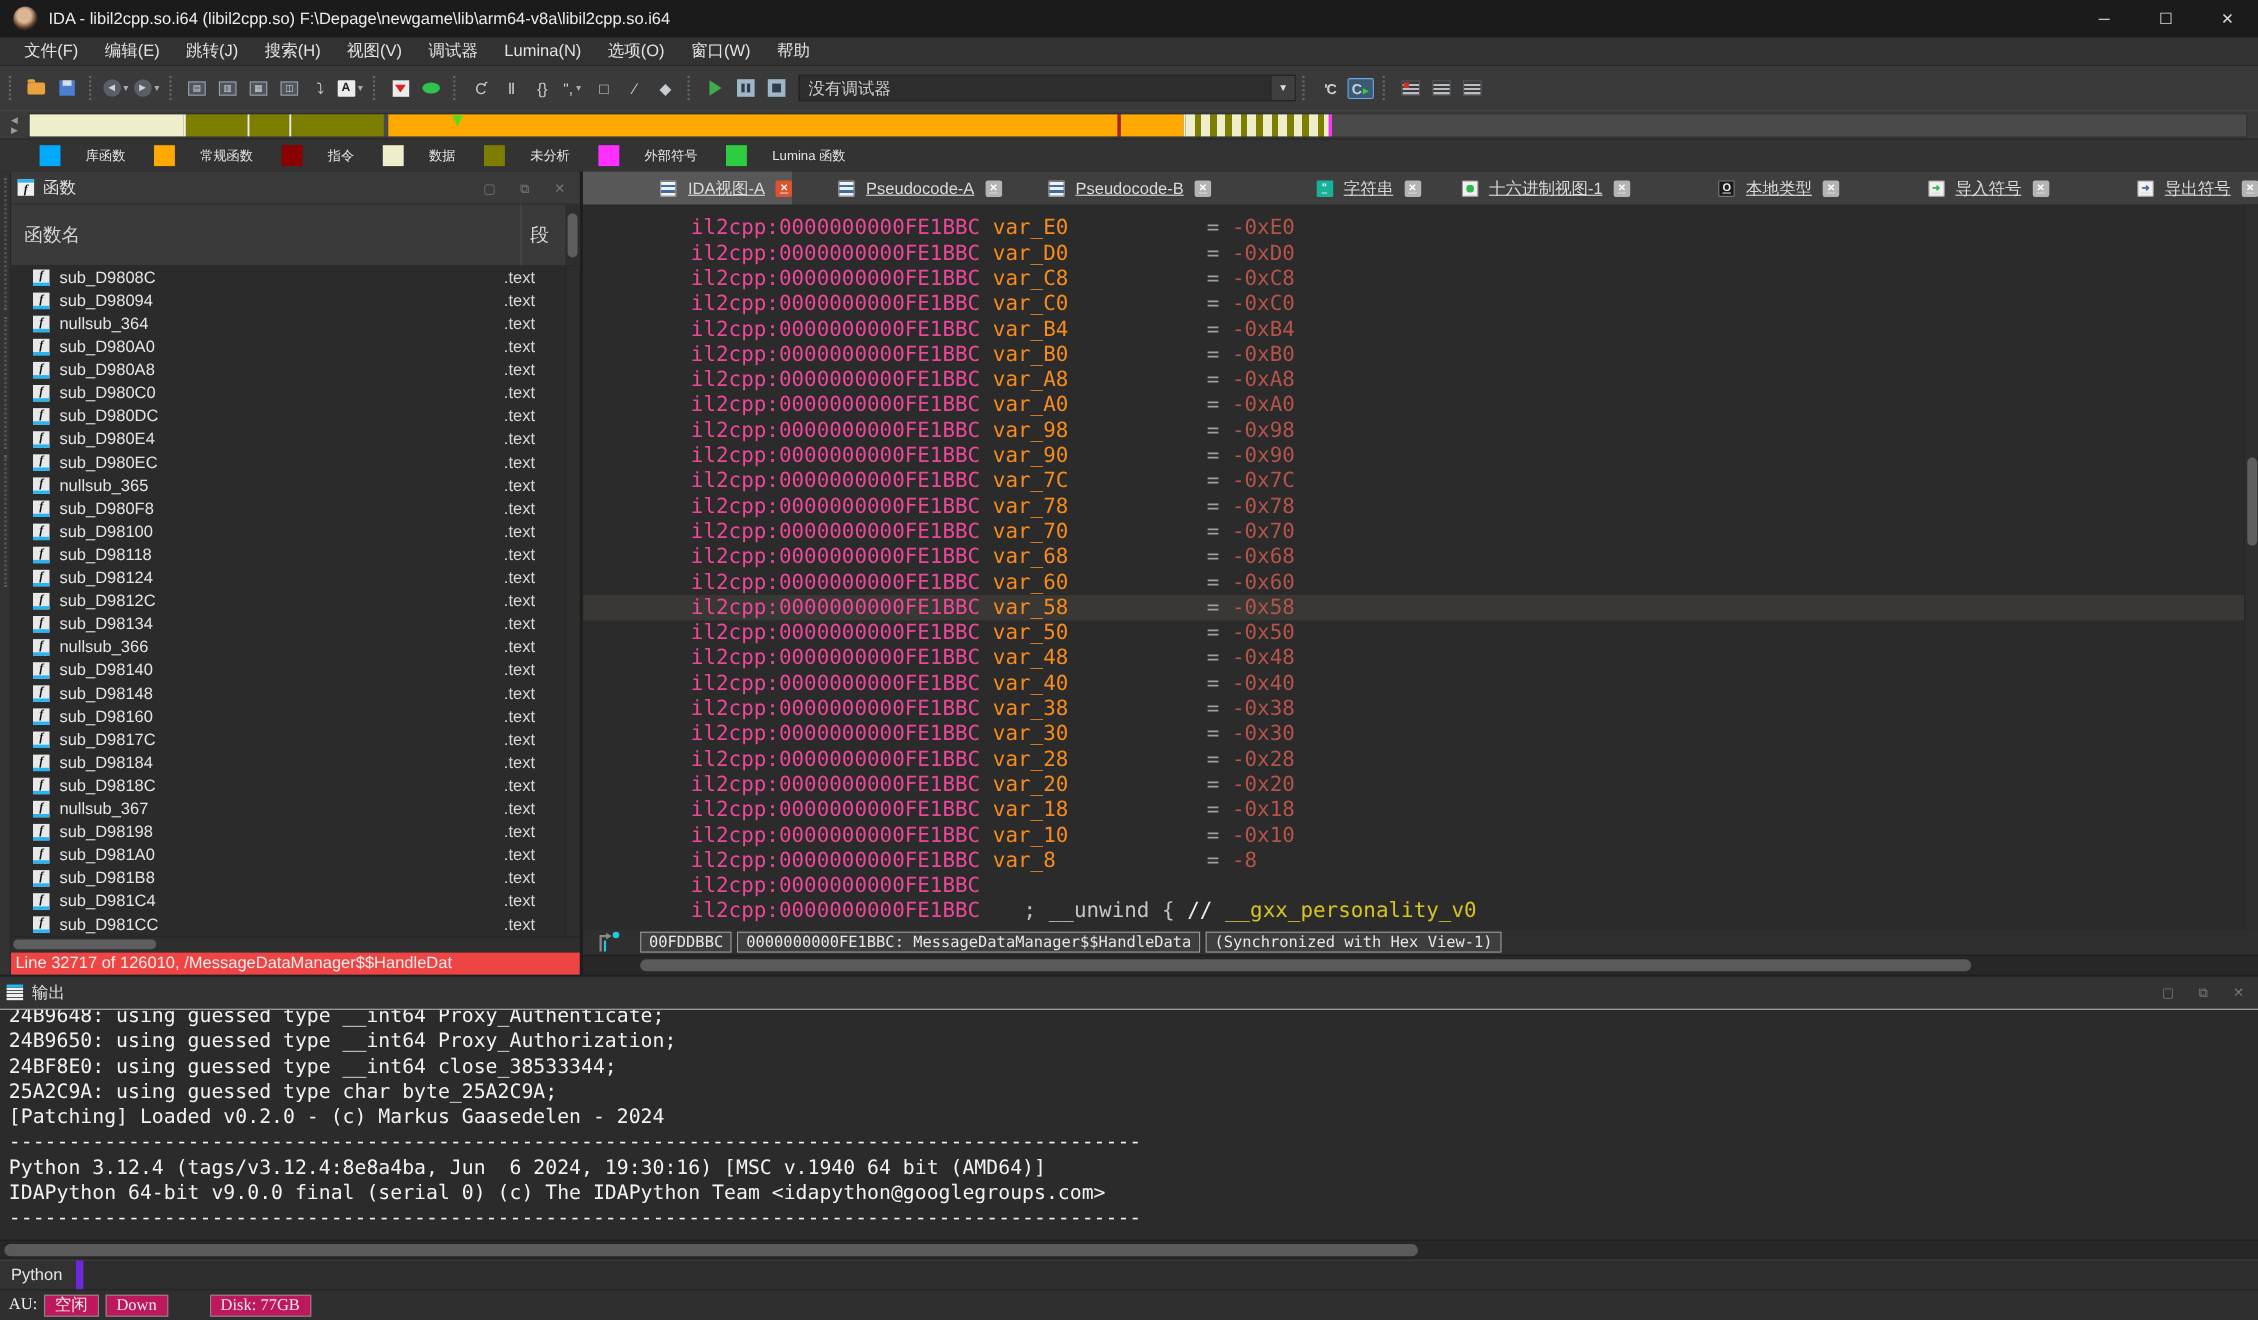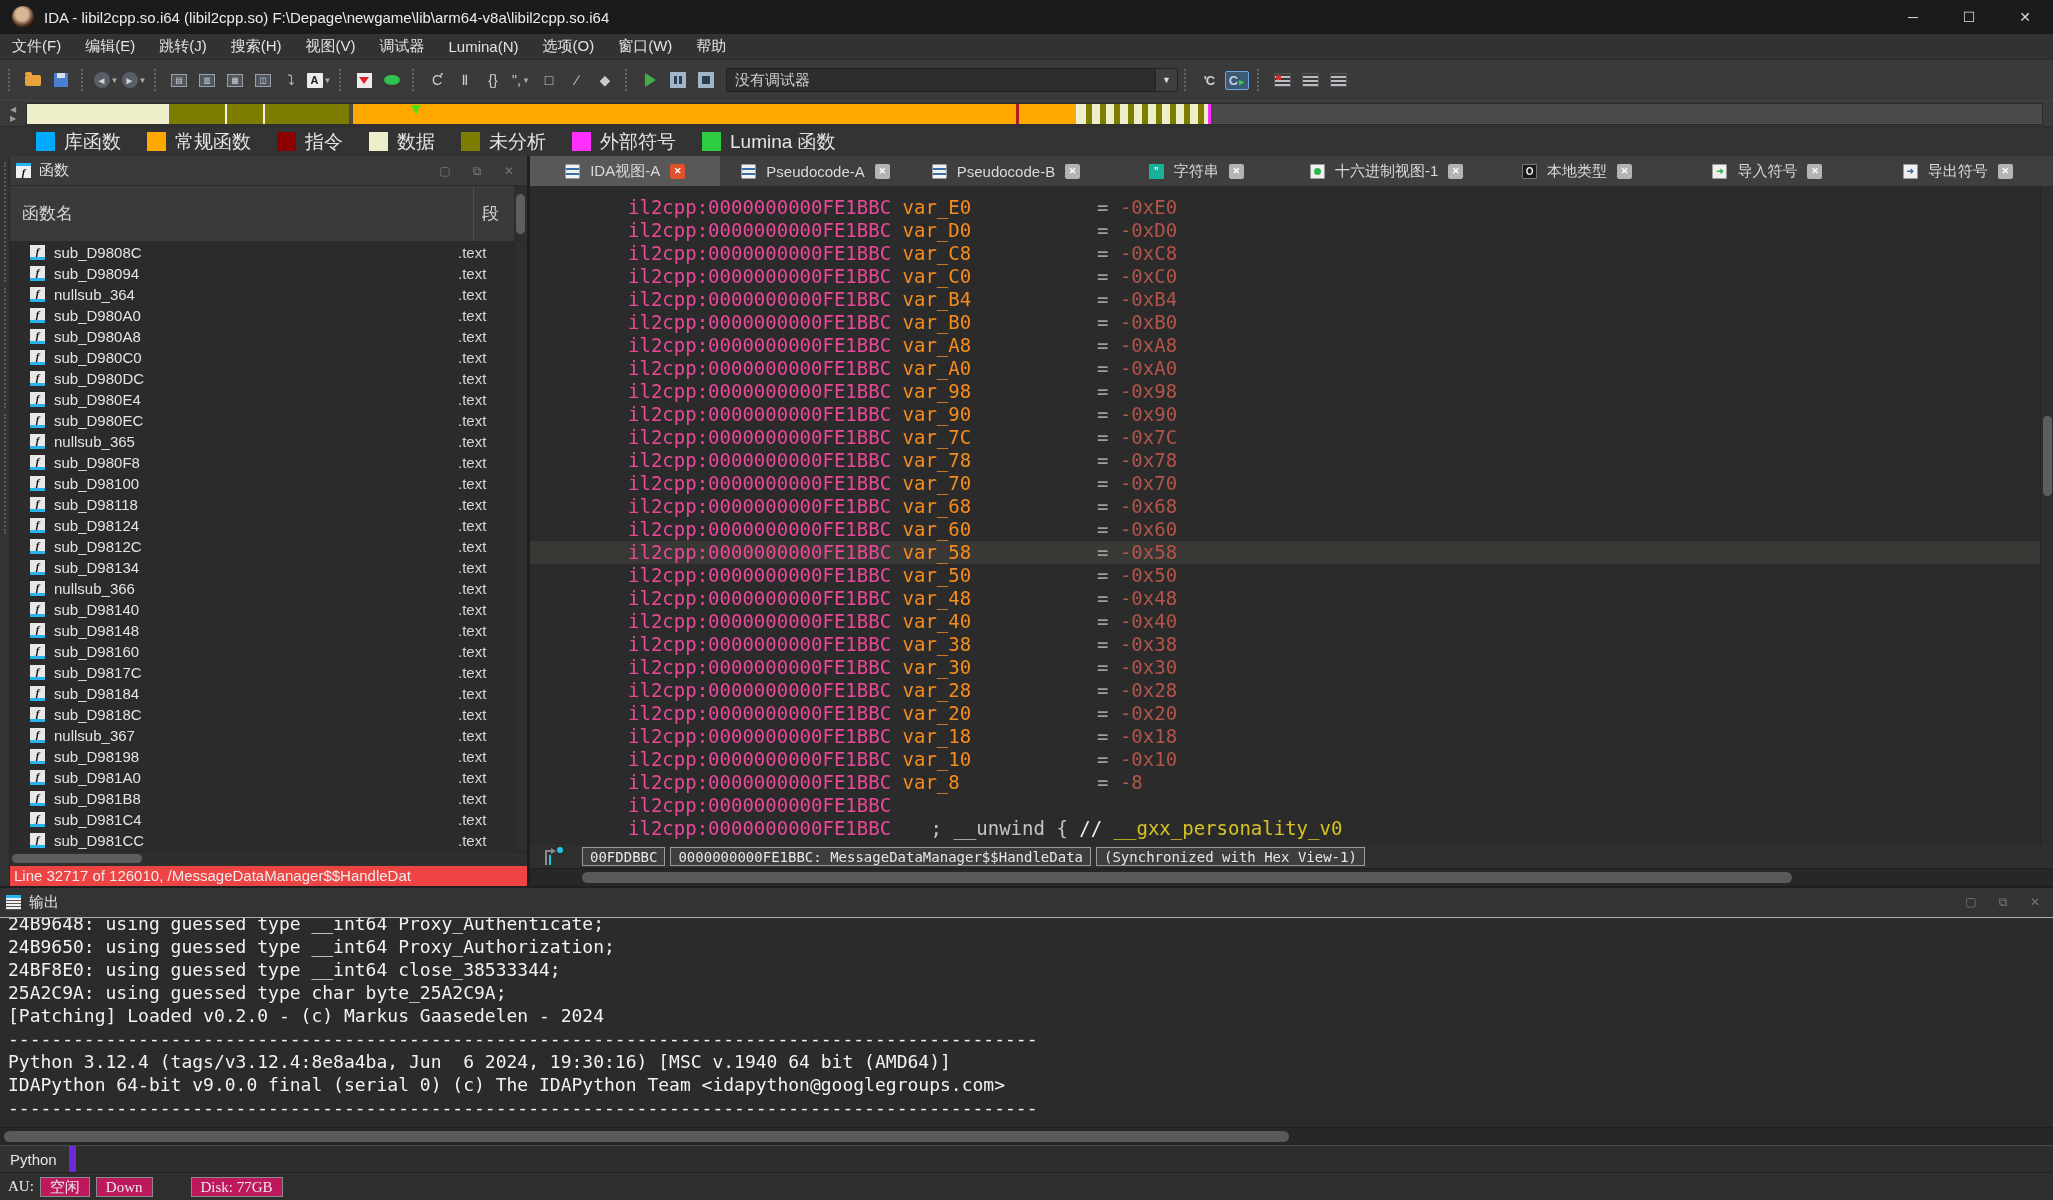--- a/index.html
+++ b/index.html
@@ -9,21 +9,21 @@
 
   
   .titlebar { height:34px; background:#1b1b1b; display:flex; align-items:center; }
   .app-icon { width:22px; height:22px; margin:0 10px 0 12px; border-radius:11px;
      background: radial-gradient(circle at 45% 38%, #d9b694 0 34%, #5a3c28 60%, #14100c 78%); }
   .title-text { color:#ececec; font-size:15px; flex:1; white-space:nowrap; overflow:hidden; }
   .win-btn { width:56px; height:34px; display:flex; align-items:center; justify-content:center;
      color:#d8d8d8; font-size:14px; }
 
   
-  .menubar { height:26px; background:#323232; display:flex; align-items:center; padding-left:0;
+  .menubar { height:26px; background:#323232; display:flex; align-items:center; padding-left:10px;
      border-bottom:1px solid #2a2a2a; }
   .menu-item { padding:0 12px; color:#e2e2e2; font-size:15px; height:100%; display:flex; align-items:center; }
 
   
   .toolbar { height:40px; background:#3a3a3a; display:flex; align-items:center; padding-left:2px; }
   .tb-sep { width:6px; height:22px; border-left:2px dotted #666; margin:0 5px 0 6px; }
   .tb-btn { min-width:26px; height:26px; margin:0 1px; display:flex; align-items:center; justify-content:center;
      color:#c8cdd4; font-size:14px; border-radius:2px; }
   .tb-drop { font-size:8px; color:#aaa; margin-left:1px; }
   .ic-folder { width:16px; height:11px; background:#e8a33d; border-radius:2px; position:relative; }
@@ -60,21 +60,21 @@
   .nb-arrows span { color:#9a9a9a; font-size:8px; line-height:7px; }
   .navband { position:relative; width:2017px; height:22px; background:#4a4a4a; border:1px solid #2a2a2a; display:flex; }
   .nb-seg { height:100%; }
   .nb-marker { position:absolute; top:1px; width:0; height:0; border-left:5px solid transparent;
      border-right:5px solid transparent; border-top:9px solid #4ce01e; }
   .nb-marker::before { content:""; position:absolute; left:-1px; top:-8px; width:2px; height:8px; background:#4ce01e; }
 
   
   .legend-row { height:30px; background:#333333; display:flex; align-items:center; gap:26px; padding-left:36px;
      border-top:1px solid #2a2a2a; }
-  .legend-item { display:flex; align-items:center; gap:9px; color:#e4e4e4; font-size:19px; }
+  .legend-item { display:flex; align-items:center; gap:23px; color:#e4e4e4; font-size:12px; }
   .legend-swatch { width:19px; height:19px; }
 
   
   .main { height:730px; display:flex; background:#2b2b2b; }
   .dock-strip { width:10px; background:#333; border-right:1px solid #272727; }
   .dock-strip i { display:block; margin:6px auto; width:0; height:120px; border-left:2px dotted #5a5a5a; }
 
   .func-panel { width:520px; display:flex; flex-direction:column; background:#2b2b2b; border-right:3px solid #1f1f1f; }
   .panel-title { height:30px; background:#3a3a3a; display:flex; align-items:center; padding:0 6px; gap:8px;
      border-bottom:1px solid #2a2a2a; }
@@ -97,21 +97,21 @@
   .fname { width:404px; color:#e4e4e4; font-size:15px; white-space:nowrap; }
   .fseg { color:#d8d8d8; font-size:15px; }
   .func-vscroll { position:absolute; right:0; top:0; width:13px; height:100%; background:#2e2e2e; border-left:1px solid #262626; }
   .func-hscroll { height:15px; background:#2e2e2e; border-top:1px solid #262626; }
   .func-hscroll i { display:block; width:130px; height:9px; margin:2px 0 0 2px; background:#5e5e5e; border-radius:5px; }
   .func-status { height:20px; padding:1px 4px 0; color:#ececec; font-size:15px; white-space:nowrap; overflow:hidden; background:#ef4444; }
 
   
   .right-area { flex:1; display:flex; flex-direction:column; min-width:0; }
   .tabbar { height:30px; background:#3f3f3f; display:flex; align-items:stretch; }
-  .tab { flex:1; display:flex; align-items:center; justify-content:center; gap:10px; color:#dadada; font-size:15px; }
+  .tab { flex:1; display:flex; align-items:center; justify-content:flex-end; gap:10px; color:#dadada; font-size:15px;text-decoration:underline; }
   .tab.active { background:#585858; }
   .tab-close { width:15px; height:15px; background:#b4b4b4; border-radius:2px; color:#fff; font-size:9px;
      display:flex; align-items:center; justify-content:center; font-weight:bold; }
   .tab-close.red { background:#e0512e; }
   .ti { width:15px; height:15px; flex:none; border-radius:1px; position:relative; }
   .ti-ida { background:repeating-linear-gradient(180deg,#f2f2f2 0 3px,#3a6ea5 3px 5px); border:1px solid #9a9a9a; }
   .ti-strings { background:#18b29a; color:#eaffea; font-size:10px; font-weight:bold; display:flex; align-items:center; justify-content:center; }
   .ti-hex { background:#f0f0f0; border:1px solid #9a9a9a; display:flex; align-items:center; justify-content:center; }
   .ti-hex i { width:7px; height:7px; border-radius:50%; background:#2db84a; }
   .ti-types { background:#1a1a1a; border:1px solid #777; color:#f0f0f0; font-size:10px; font-weight:bold;

